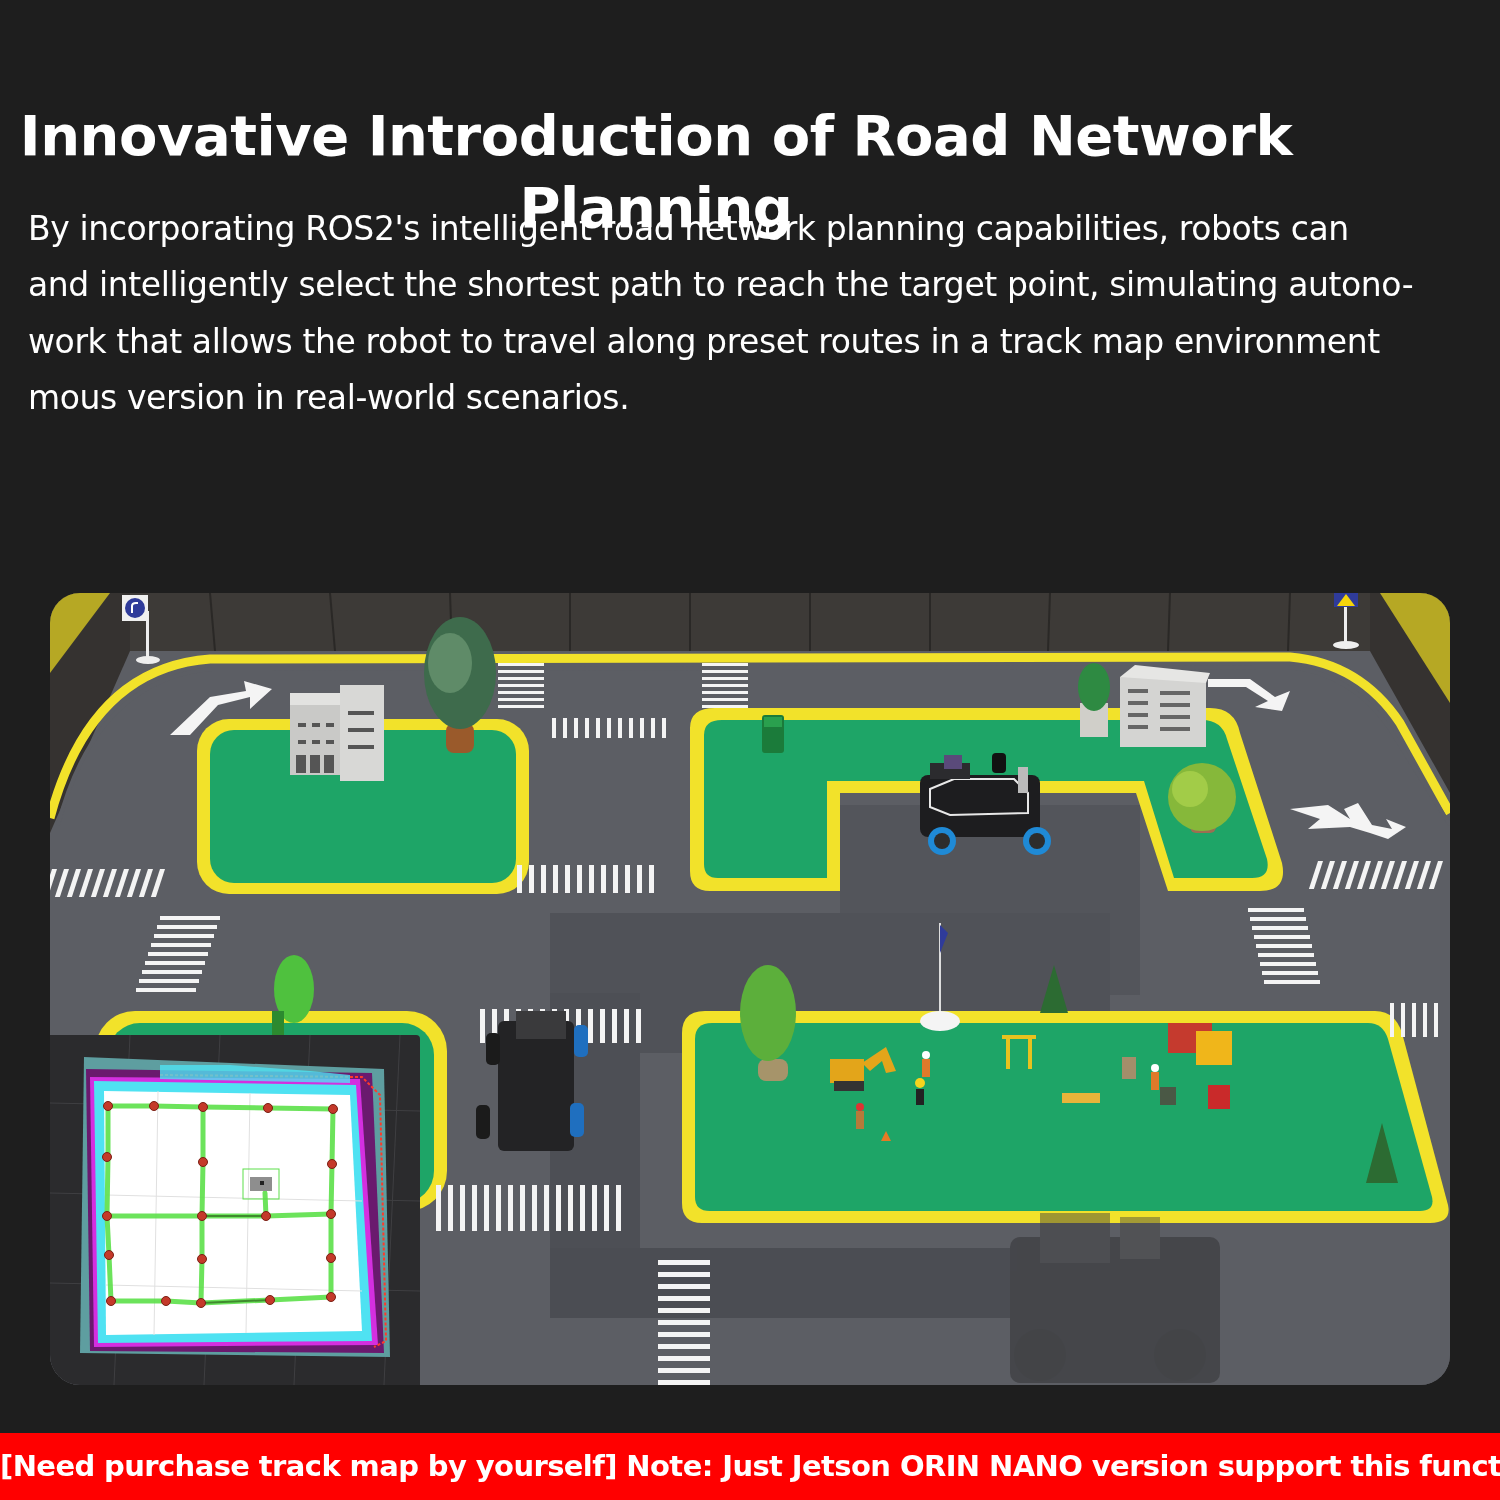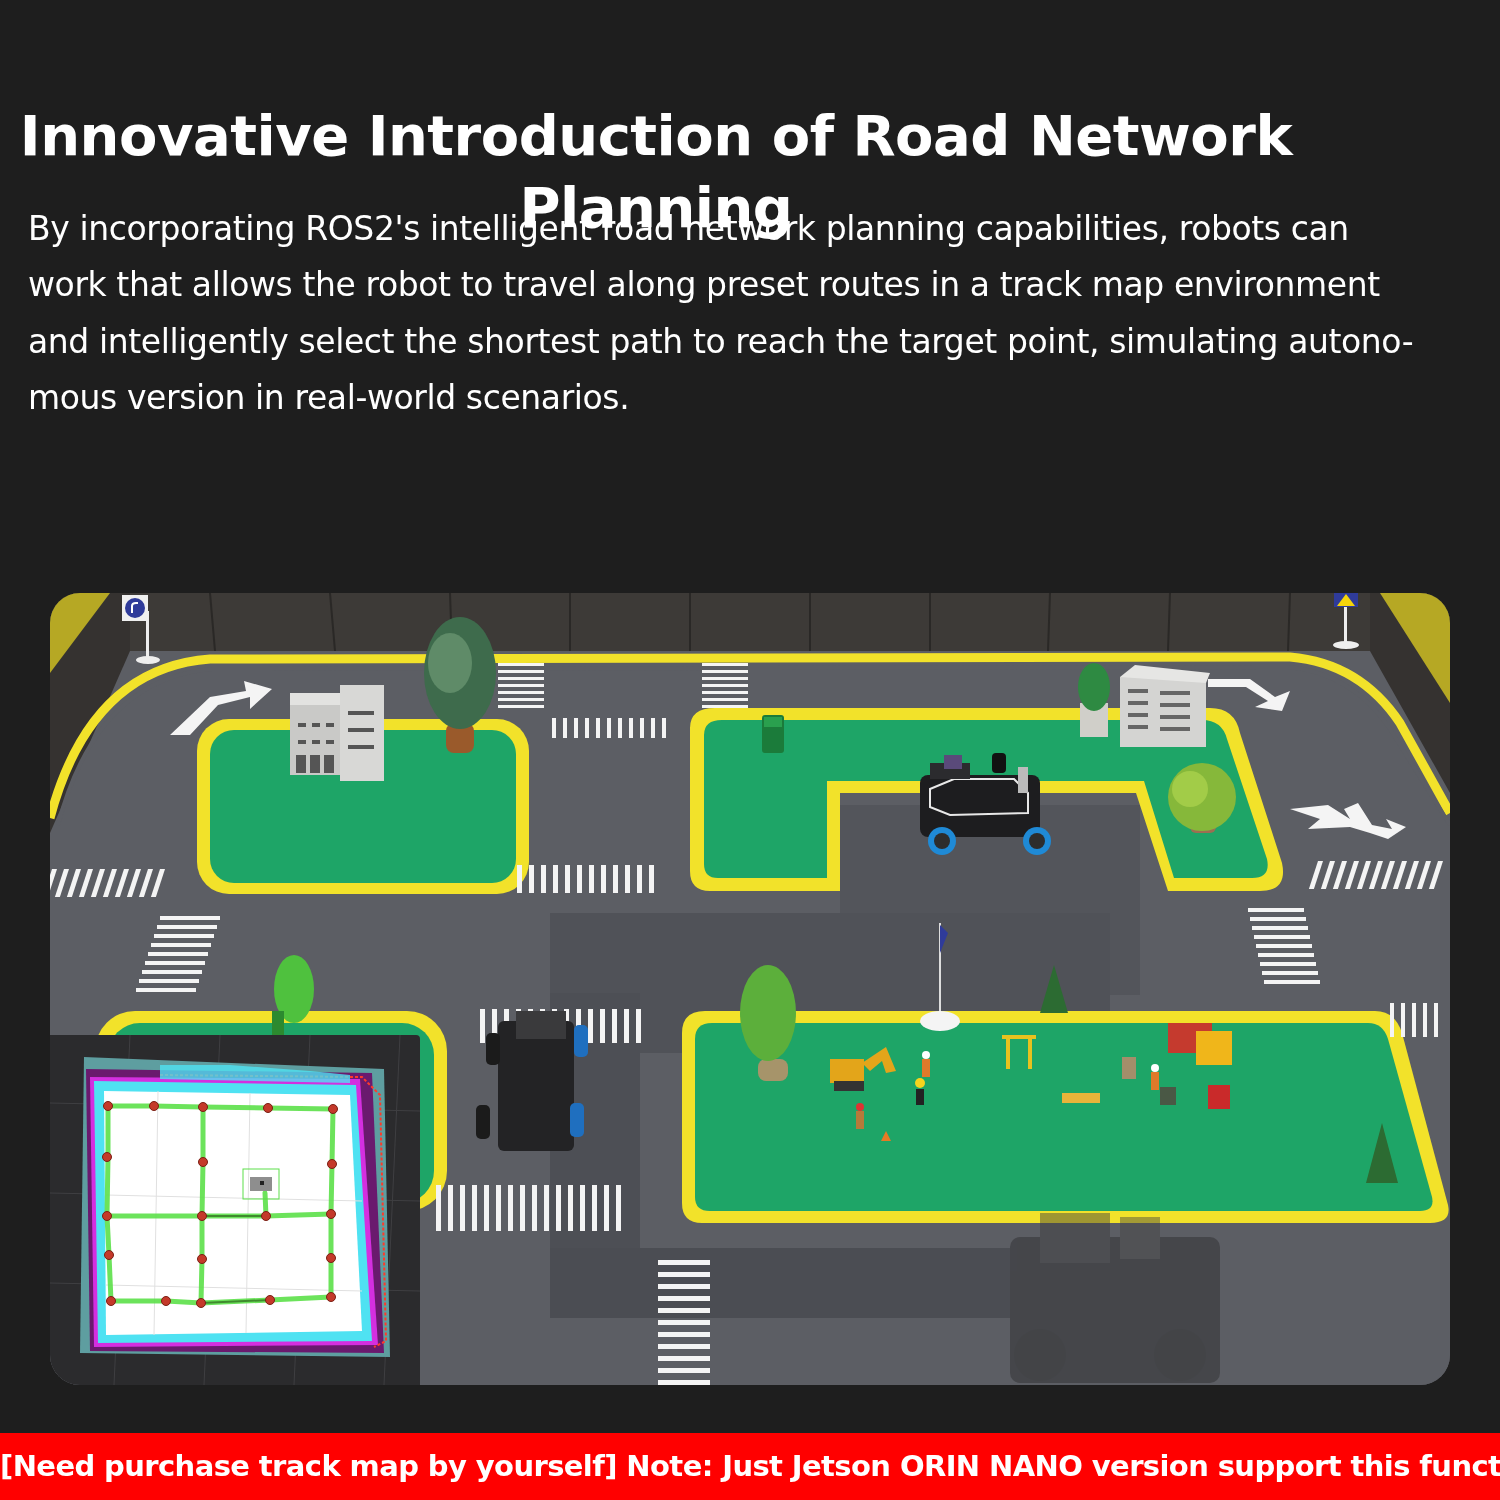--- a/index.html
+++ b/index.html
@@ -37,22 +37,22 @@
     letter-spacing:-0.6px; white-space:nowrap;
   }
 </style>
 </head>
 <body>
 
 <h1 class="title">Innovative Introduction of Road Network Planning</h1>
 
 <p class="desc">
   <span>By incorporating ROS2's intelligent road network planning capabilities, robots can</span>
+  <span>and intelligently select the shortest path to reach the target point, simulating autono-</span>
   <span>work that allows the robot to travel along preset routes in a track map environment</span>
-  <span>and intelligently select the shortest path to reach the target point, simulating autono-</span>
   <span>mous version in real-world scenarios.</span>
 </p>
 
 <div class="photo">
   <svg width="1400" height="792" viewBox="0 0 1400 792">
 
     <rect x="0" y="0" width="1400" height="58" fill="#3d3a37"></rect>
     <g stroke="#2a2826" stroke-width="2">
       <line x1="160" y1="0" x2="165" y2="58"></line>
         <line x1="280" y1="0" x2="285" y2="58"></line>

